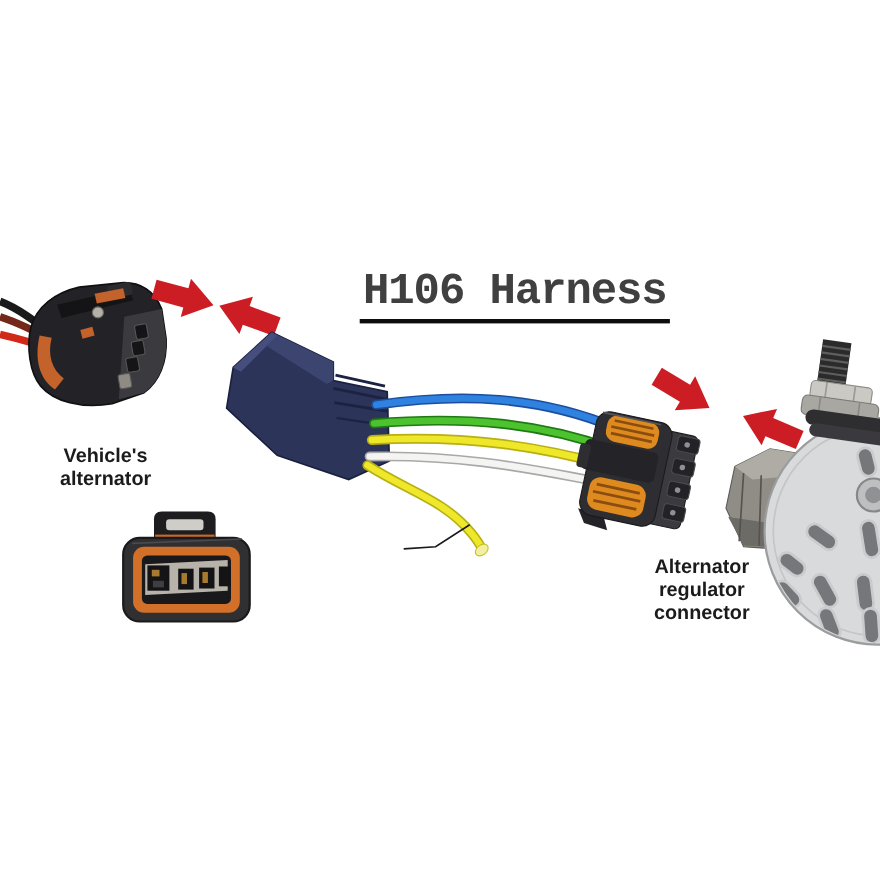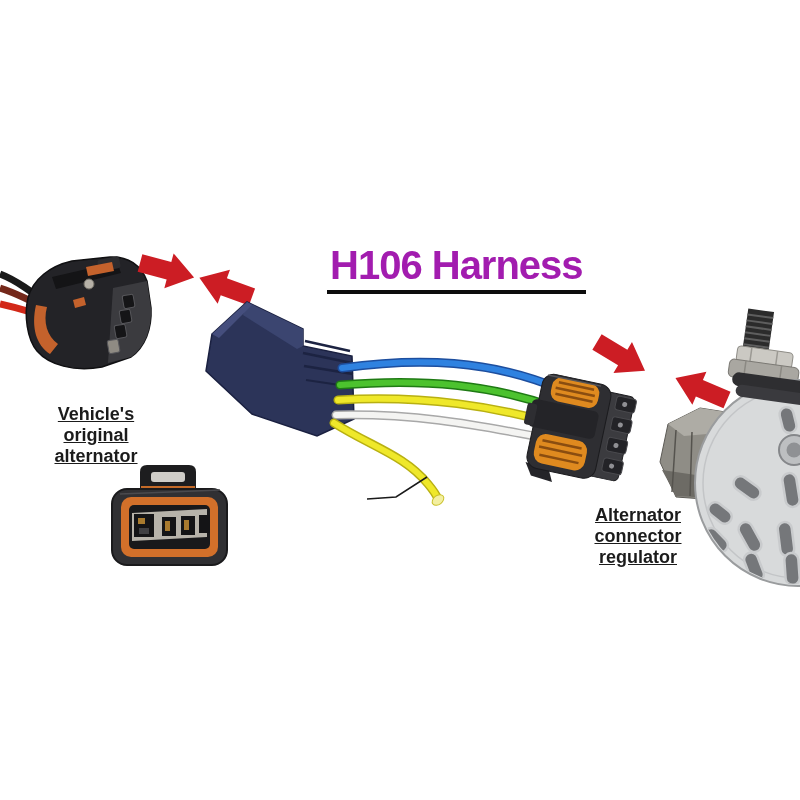--- a/index.html
+++ b/index.html
@@ -1,27 +1,27 @@
 <!DOCTYPE html>
 <html><head>
 <meta charset="utf-8">
 <style>
   html,body{margin:0;padding:0;background:#ffffff;}
   #stage{position:relative;width:800px;height:800px;background:#ffffff;overflow:hidden;
          font-family:"Liberation Sans",sans-serif;}
   #diagram-svg{position:absolute;left:0;top:0;}
   .title{
     position:absolute;left:327px;top:243px;
-    font-family:Liberation Sans, sans-serif;
-    font-weight:800;font-size:40px;letter-spacing:-1px;color:#a21caf;
+    font-family:Liberation Mono, monospace;
+    font-weight:800;font-size:40px;letter-spacing:-1px;color:#404040;
     border-bottom:4px solid #0d0d0d;padding:0 3px 2px 3px;white-space:nowrap;
   }
   .label{
     position:absolute;font-weight:bold;text-align:center;color:#1b1b1b;
-    font-size:18px;line-height:21px;letter-spacing:0px;text-decoration:underline;
+    font-size:18px;line-height:21px;letter-spacing:0px;
   }
   .label span{display:block;}
   #label-vehicle{left:26px;top:404px;width:140px;}
   #label-ignition{left:225px;top:466px;width:164px;color:#ed1c24;}
   #label-regulator{left:568px;top:505px;width:140px;}
 </style>
 </head>
 <body>
 
 <div id="stage">
@@ -163,24 +163,23 @@
       <rect x="184" y="520" width="5" height="10" fill="#a87a2e"></rect>
       <rect x="199" y="515" width="11" height="18" fill="#141416"></rect>
       <path d="M120,494 L220,490" stroke="#4a4a4e" stroke-width="1.5"></path>
     </g>
   </svg>
 
   <div class="title">H106 Harness</div>
 
   <div class="label" id="label-vehicle">
     <span>Vehicle's</span>
-    <span>original</span>
     <span>alternator</span>
   </div>
 
 
   <div class="label" id="label-regulator">
     <span>Alternator</span>
+    <span>regulator</span>
     <span>connector</span>
-    <span>regulator</span>
   </div>
 
 </div>
 
 </body></html>

